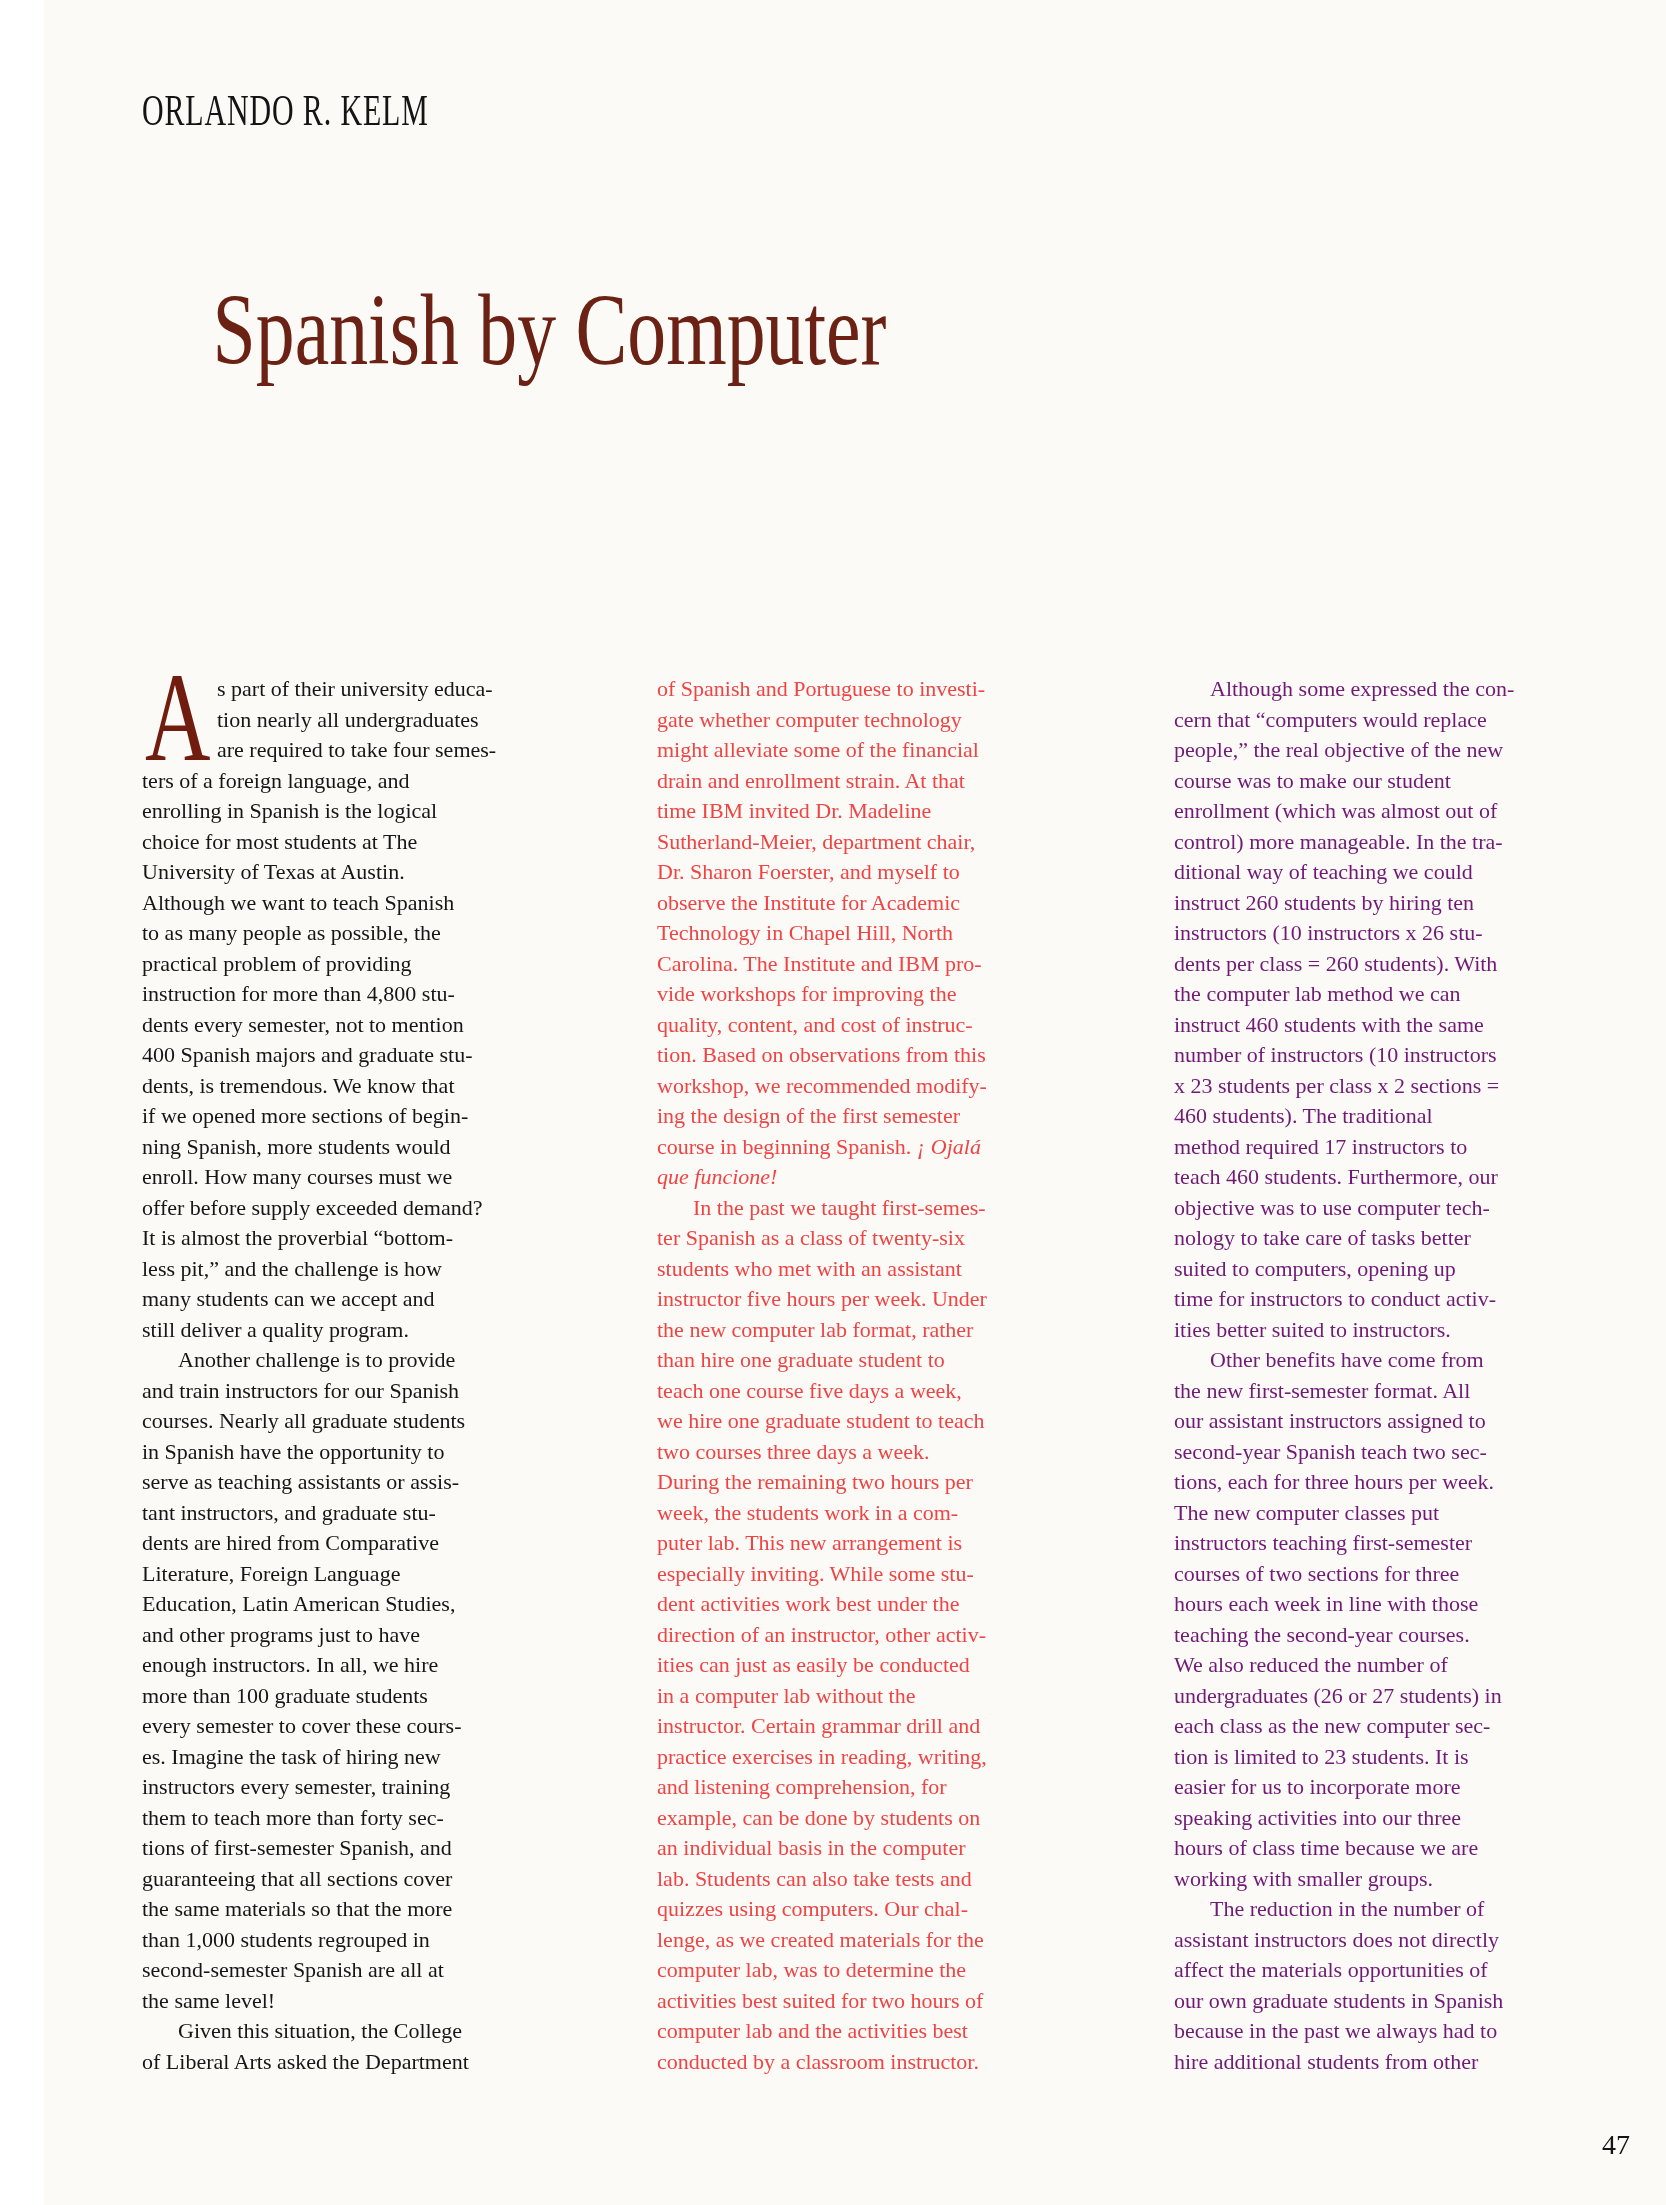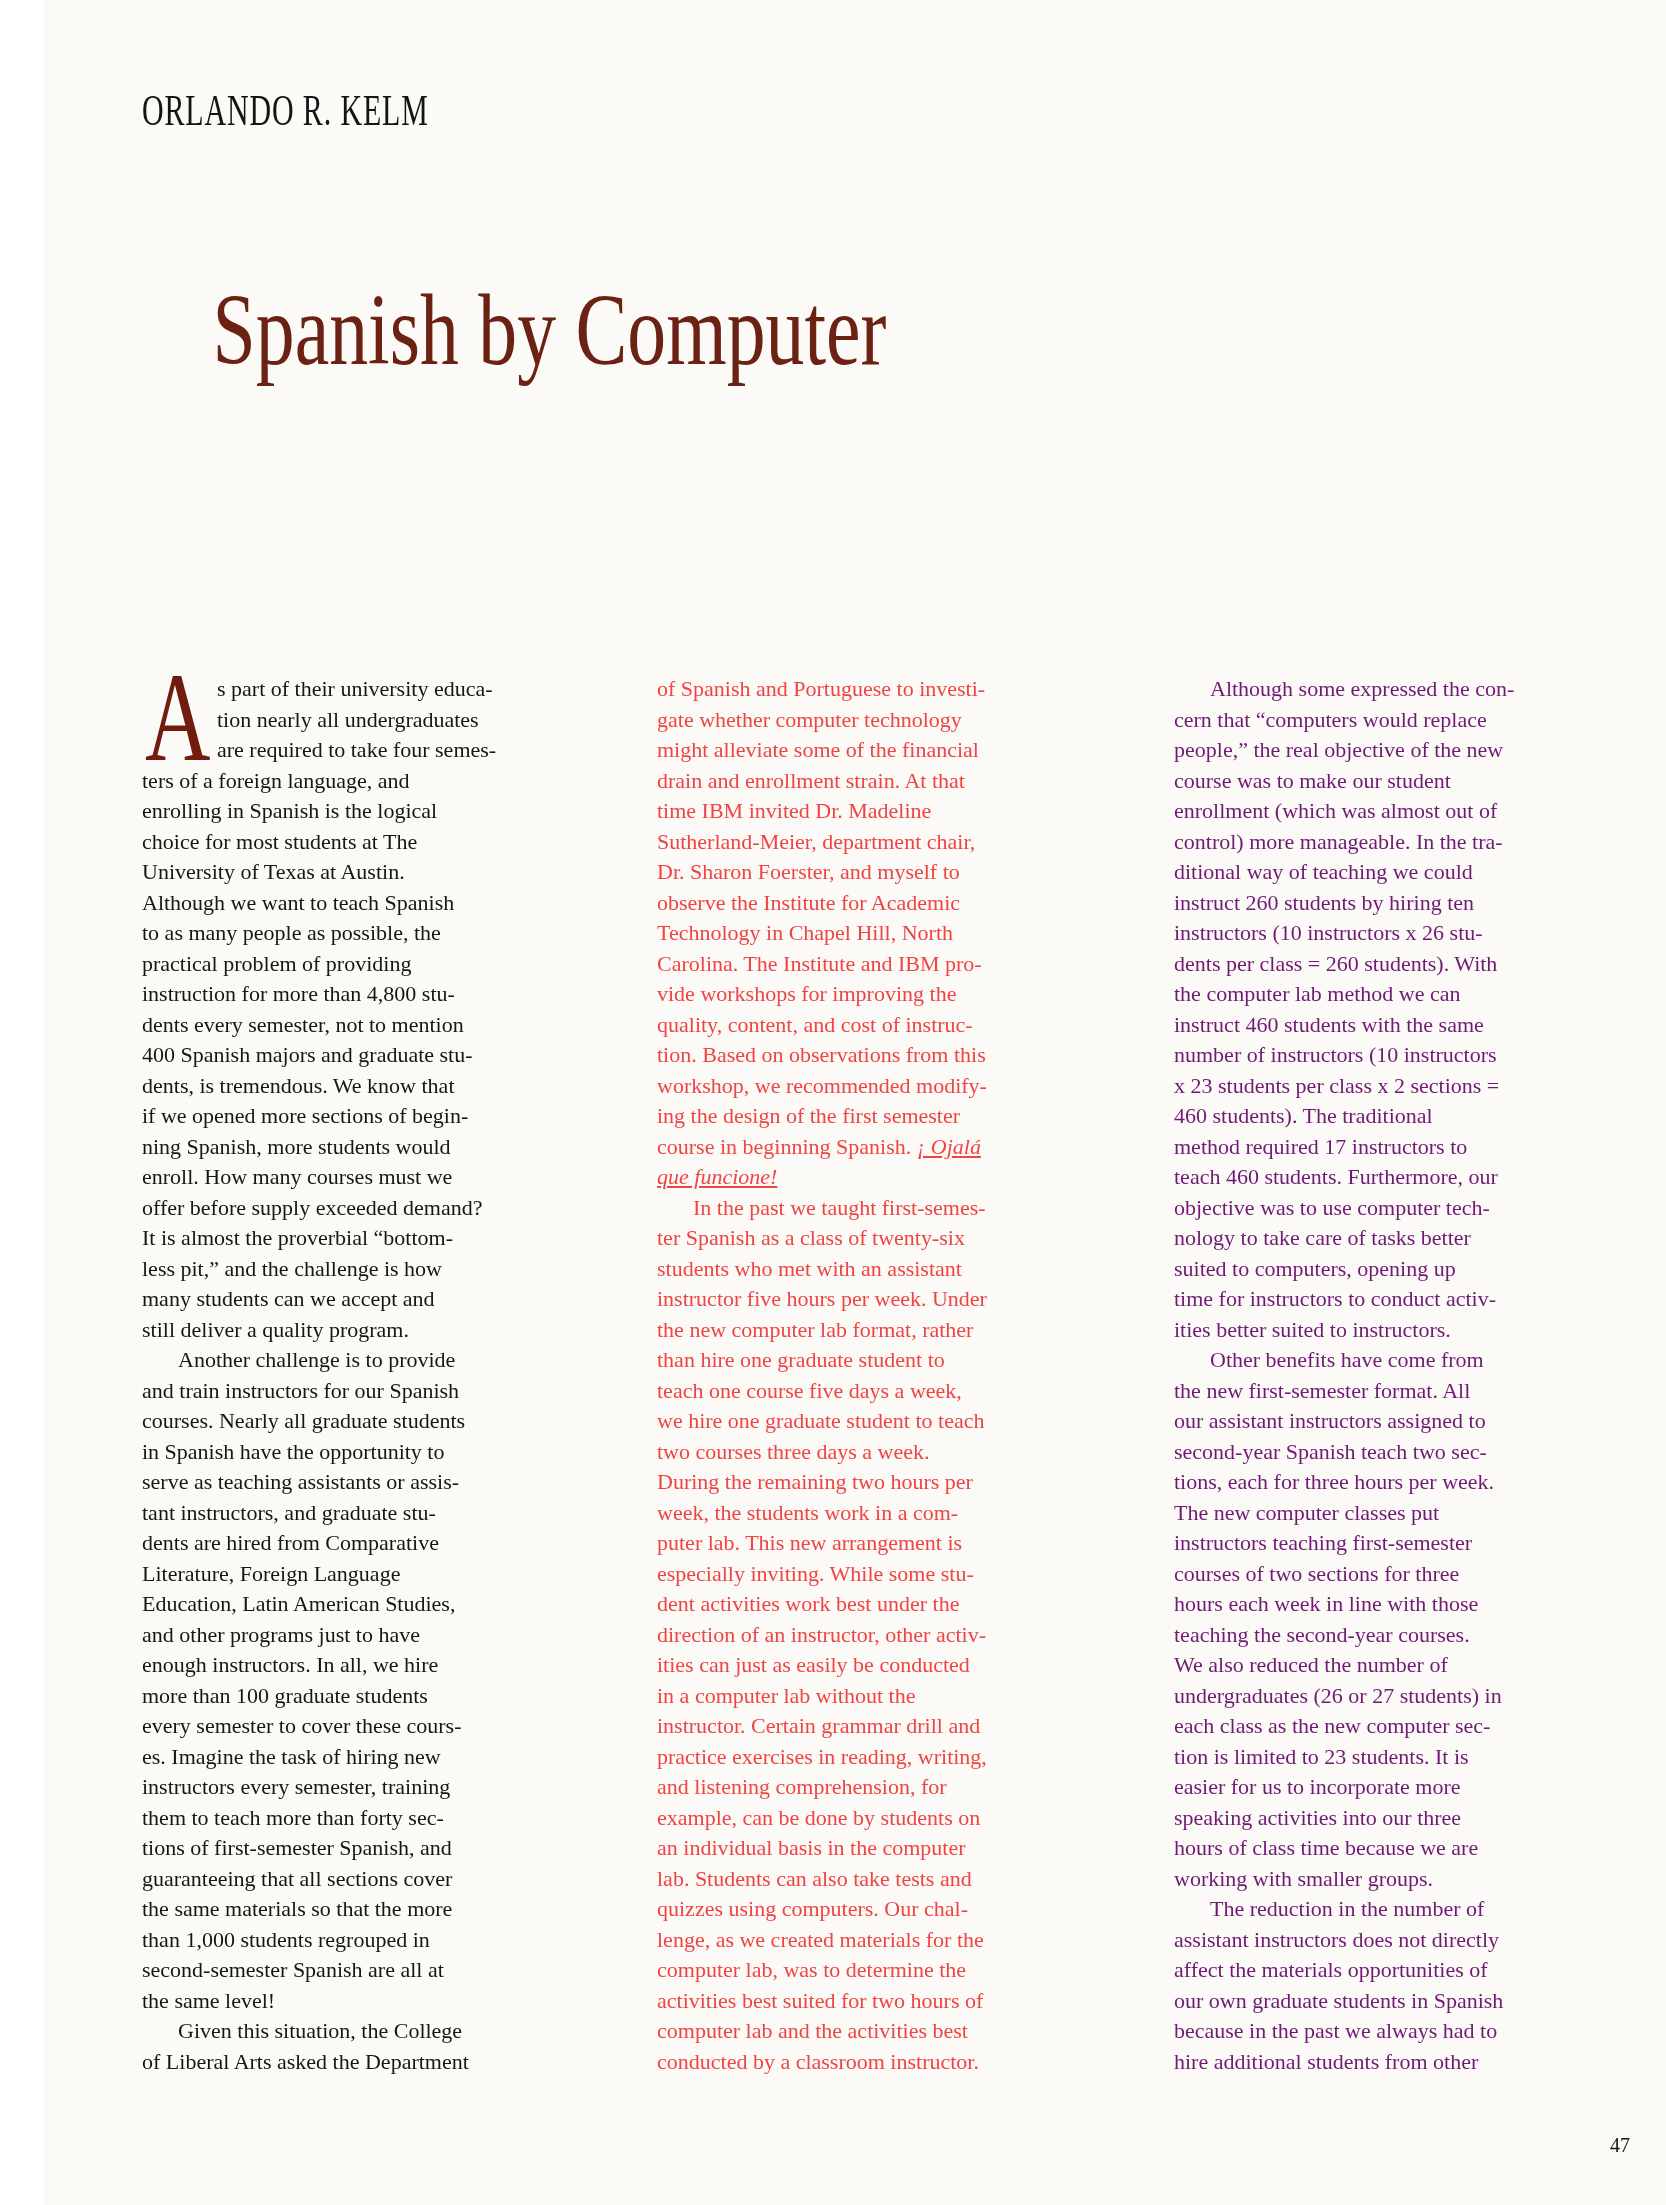--- a/index.html
+++ b/index.html
@@ -37,23 +37,23 @@
   #col0{left:98px;}
   #col1{left:613px;}
   #col2{left:1130px;}
   .dropcap{
     position:absolute;left:101px;top:655px;
     font-size:126px;line-height:126px;
     transform:scaleX(0.72);transform-origin:left top;
   }
   .pageno{
     position:absolute;right:80px;top:2129px;
-    font-size:20px;line-height:32px;color:#141414;
-  }
-  i{font-style:italic;text-decoration:underline;}
+    font-size:28px;line-height:32px;color:#141414;
+  }
+  i{font-style:italic;}
 </style>
 </head>
 <body>
 
 <div id="page" style="background: rgb(251, 250, 246); margin-left: 44px;">
   <div class="author">ORLANDO R. KELM</div>
 
   <div class="title-wrap">
     <span class="title" style="color: rgb(107, 33, 19);">Spanish by Computer</span>
   </div>

